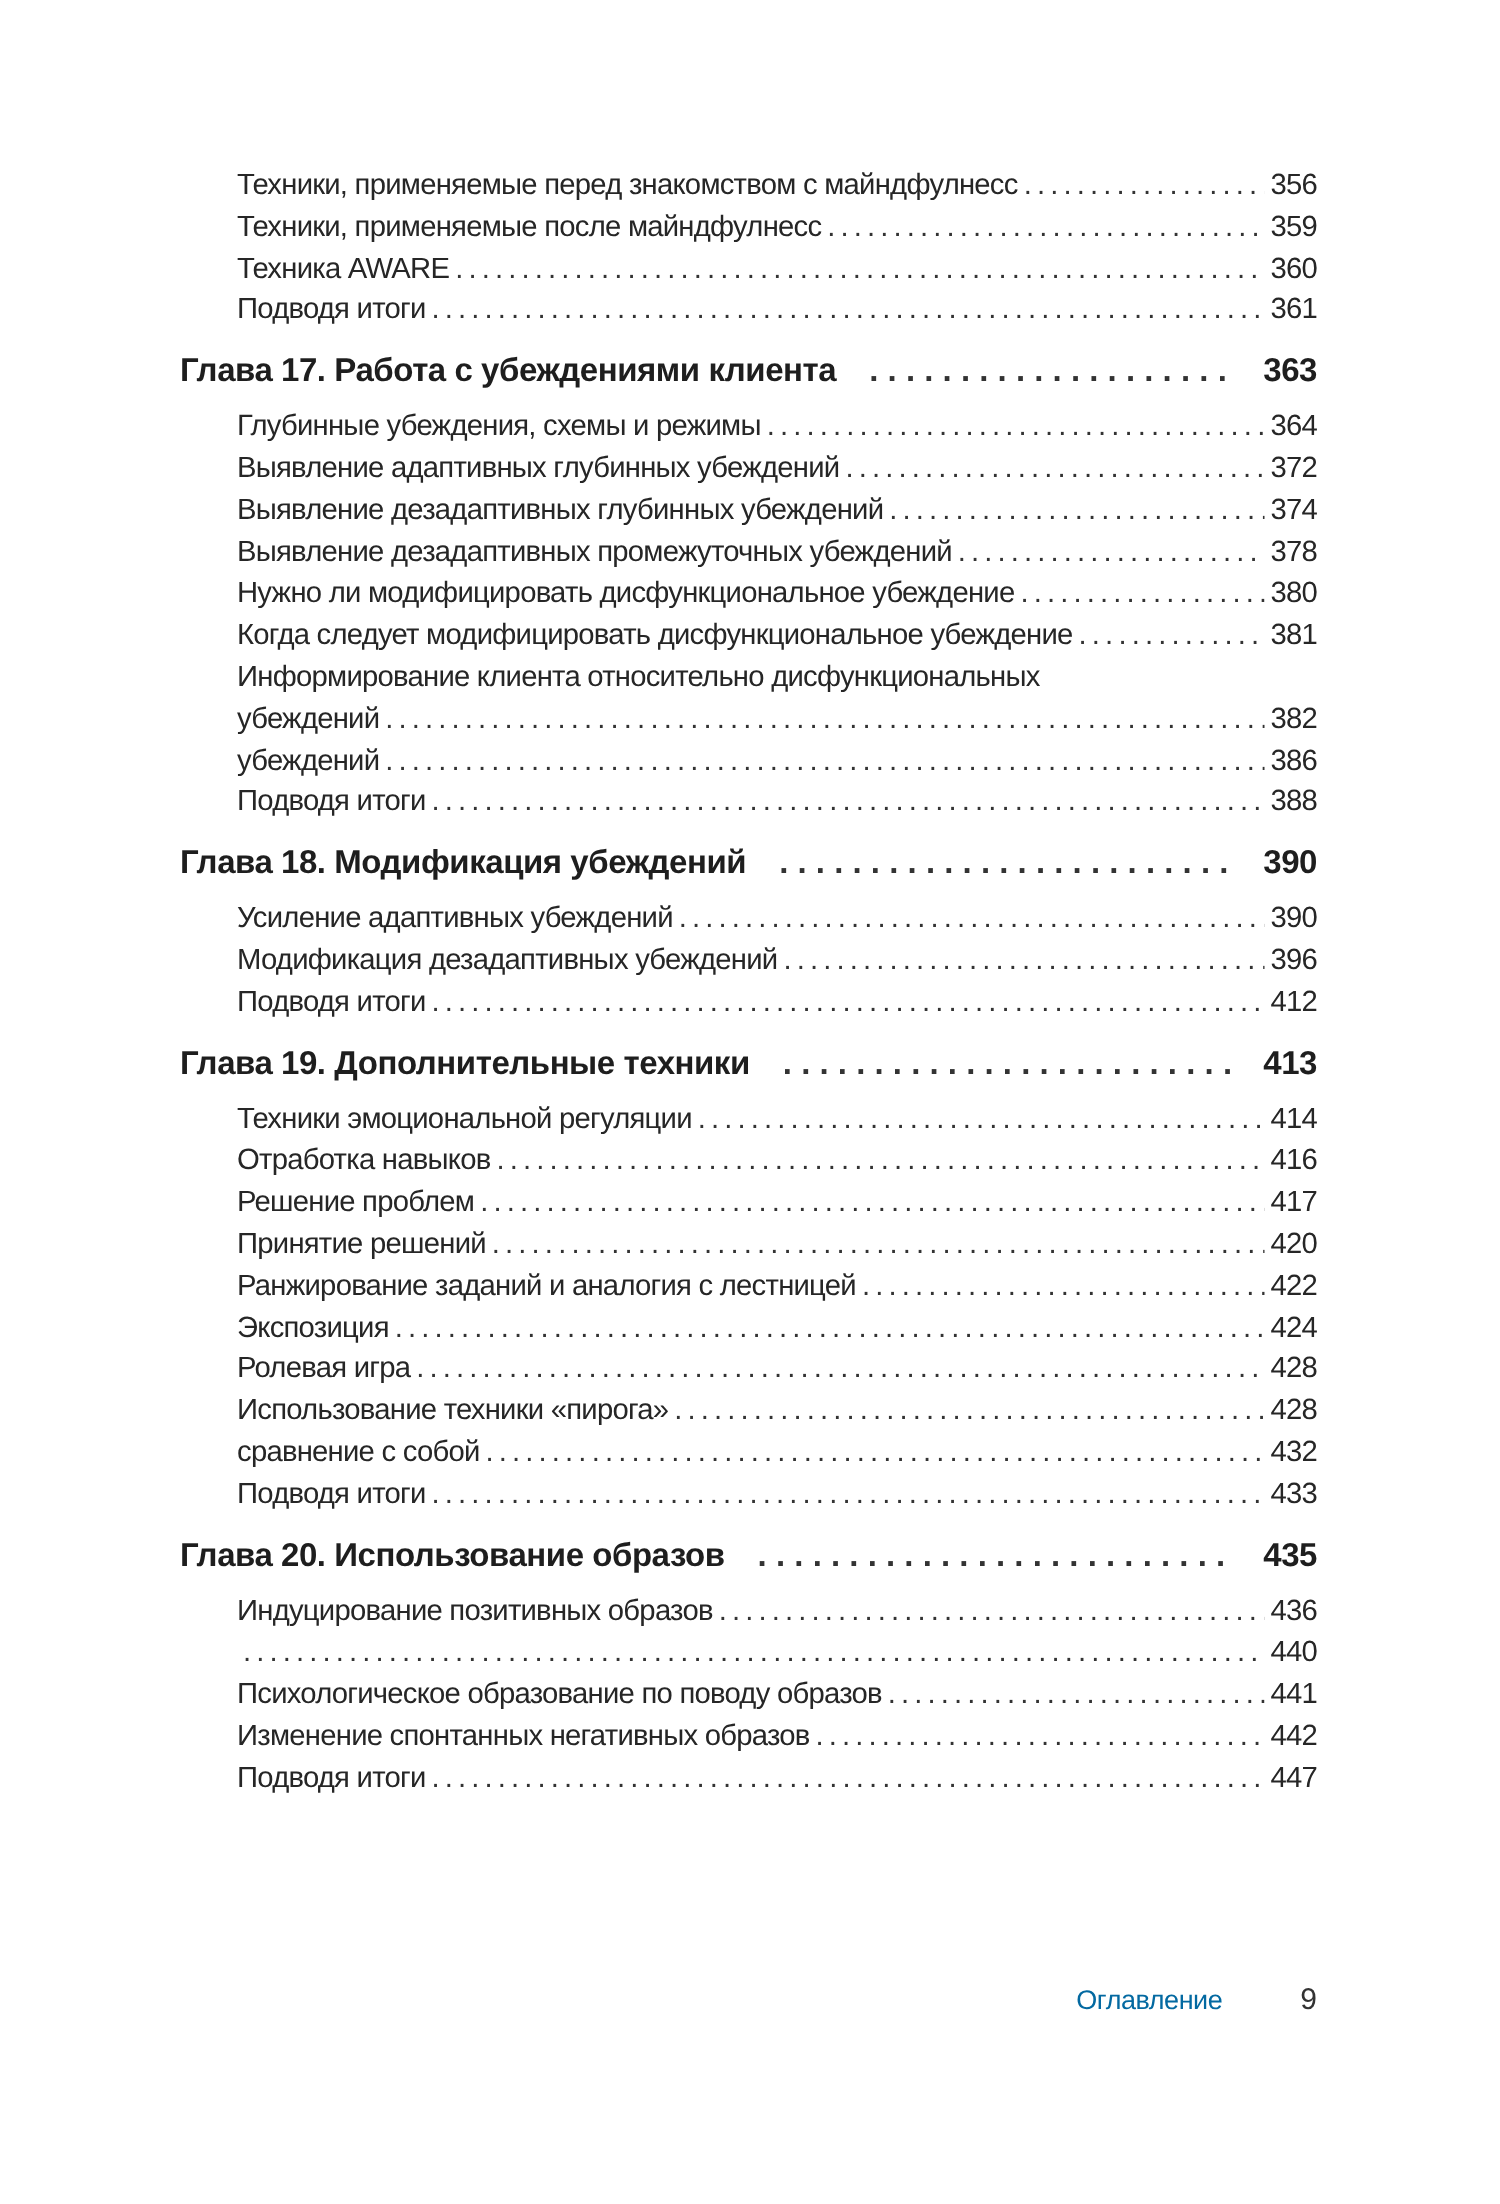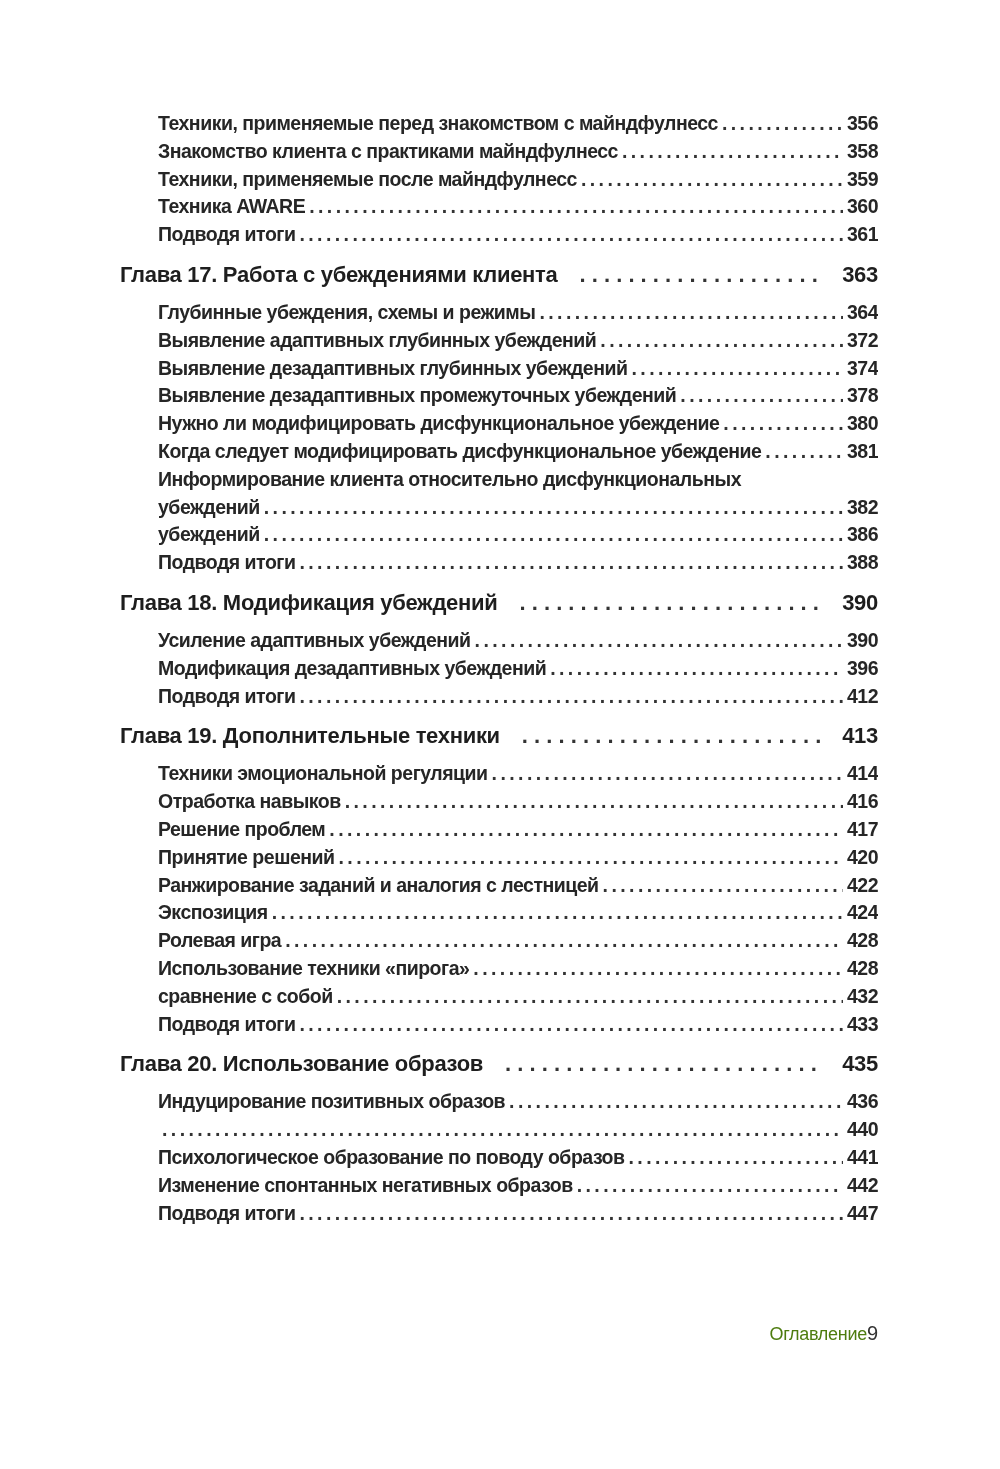--- a/index.html
+++ b/index.html
@@ -26,21 +26,20 @@
       position: absolute;
       left: 120px;
       top: 110px;
       width: 758px;
     }
     .row {
       display: flex;
       align-items: baseline;
       white-space: nowrap;
       overflow: hidden;
-      font-weight: bold;
     }
     .row.sub {
       padding-left: 38px;
       height: 27.8px;
       line-height: 27.8px;
       font-size: 19.5px;
       letter-spacing: -0.5px;
     }
     .row.sub.wrap-first {
       display: block;
@@ -80,43 +79,39 @@
       position: absolute;
       top: 1322px;
       left: 600px;
       width: 278px;
       display: flex;
       justify-content: flex-end;
       align-items: baseline;
     }
     .footer-label {
       font-size: 18px;
-      color: #4d7c0f;
+      color: #0369a1;
+      margin-right: 52px;
       letter-spacing: -0.3px;
     }
     .footer-num {
       font-size: 20px;
       color: #333;
     }
   </style>
 </head>
 <body>
 
 <div class="page">
   <div class="toc">
 
     <div class="row sub">
       <span class="title">Техники, применяемые перед знакомством с майндфулнесс</span>
       <span class="leader"></span>
       <span class="page-num">356</span>
-    </div>
-    <div class="row sub">
-      <span class="title">Знакомство клиента с практиками майндфулнесс</span>
-      <span class="leader"></span>
-      <span class="page-num">358</span>
     </div>
     <div class="row sub">
       <span class="title">Техники, применяемые после майндфулнесс</span>
       <span class="leader"></span>
       <span class="page-num">359</span>
     </div>
     <div class="row sub">
       <span class="title">Техника AWARE</span>
       <span class="leader"></span>
       <span class="page-num">360</span>

